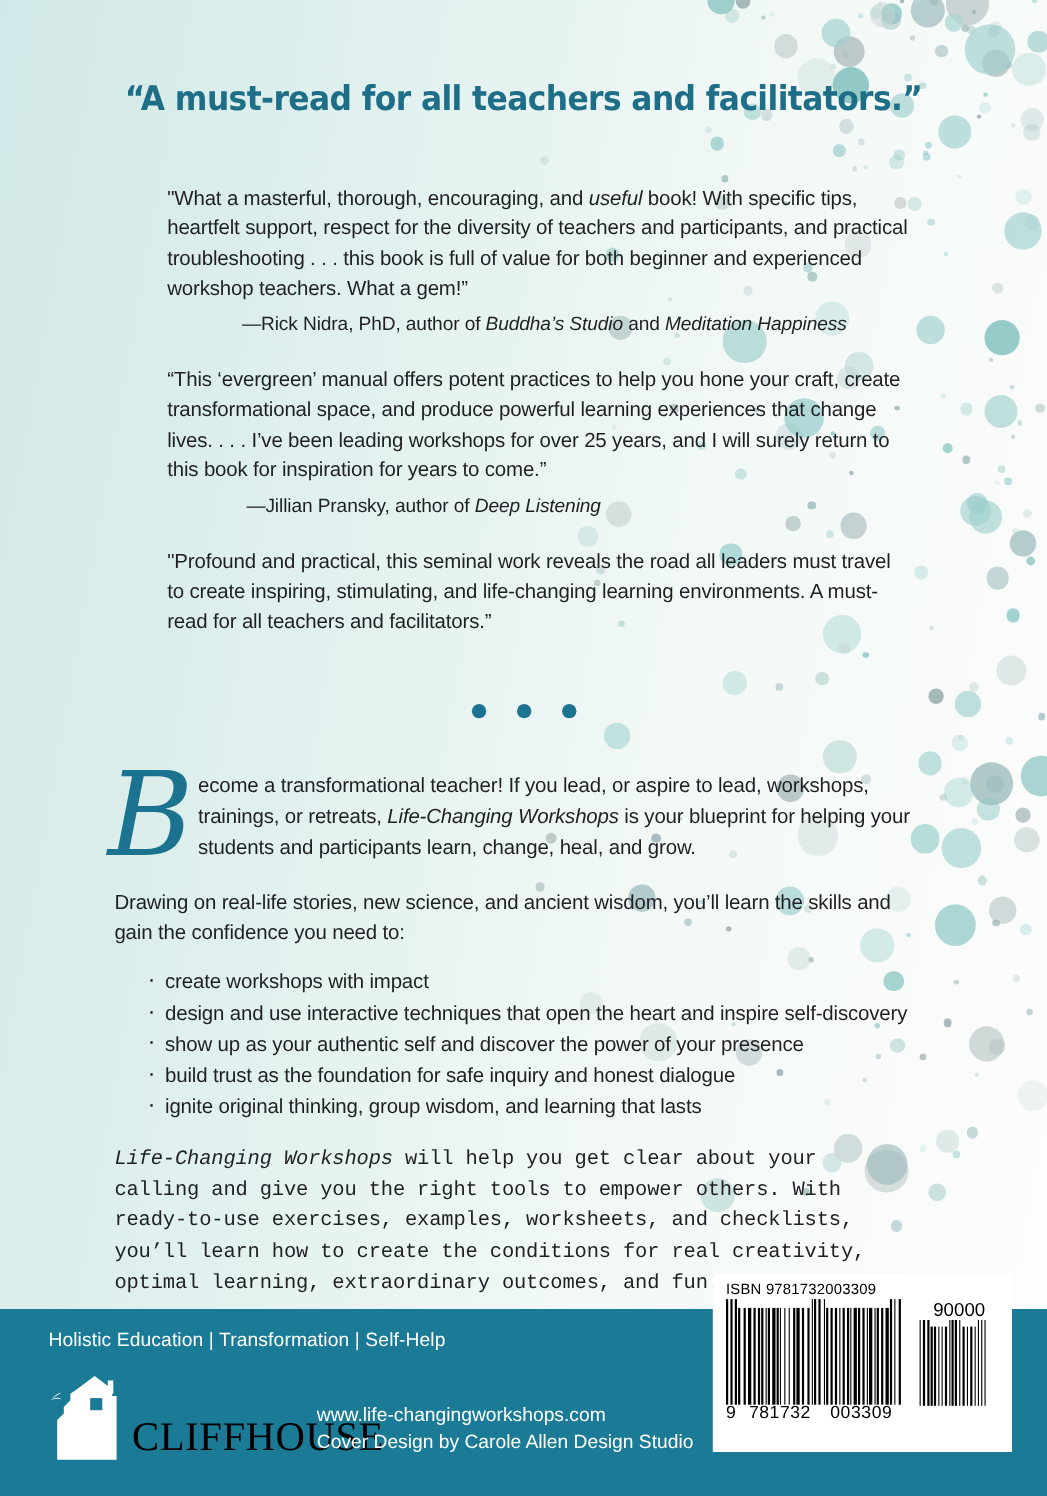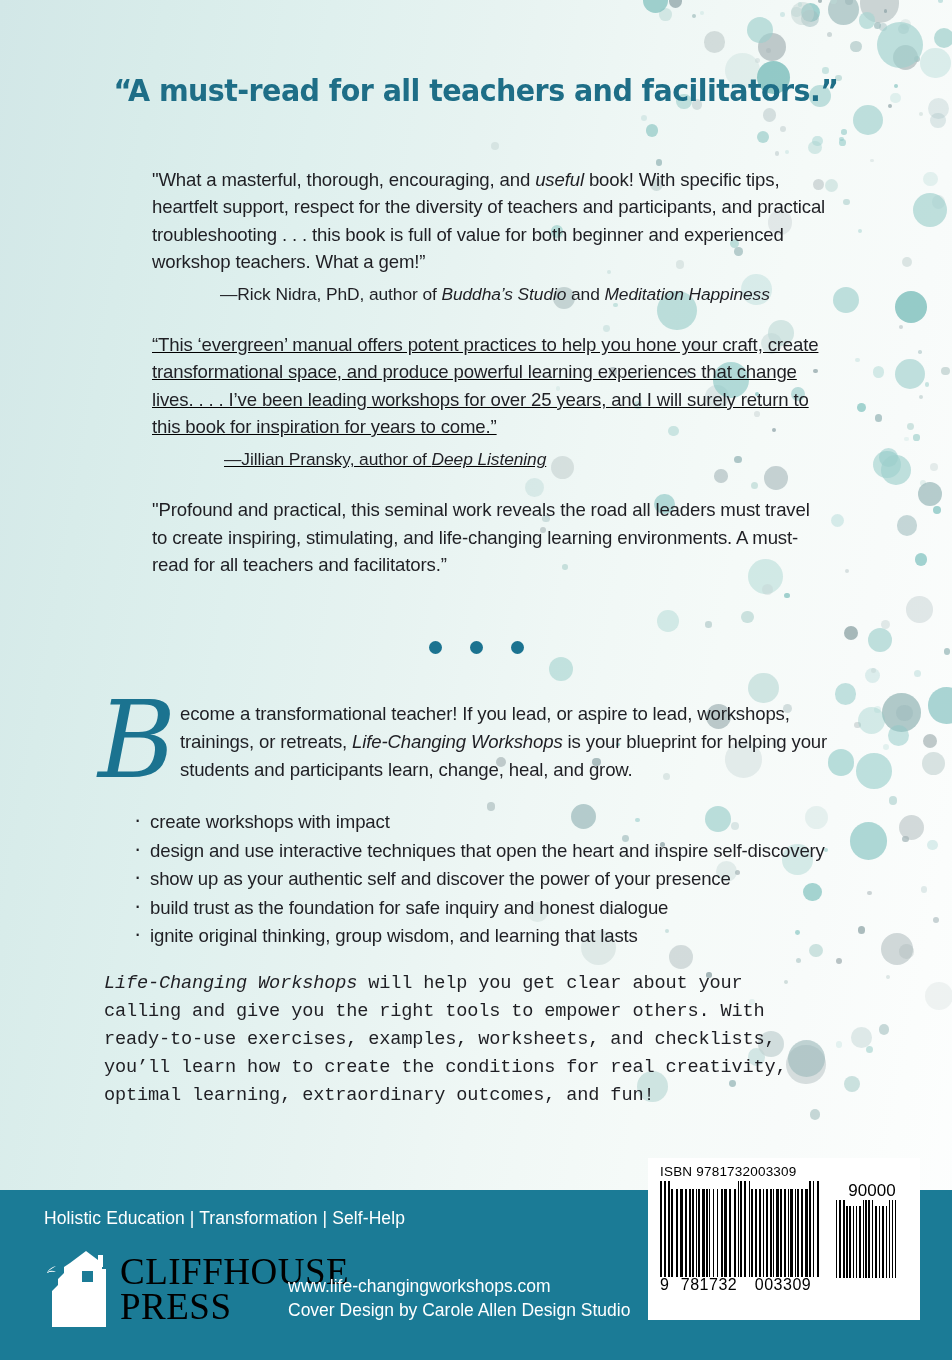--- a/index.html
+++ b/index.html
@@ -69,21 +69,21 @@
   .t-attr {
     color: #1f1f24;
     font-size: 17.4px;
     line-height: 26px;
     letter-spacing: -0.1px;
     margin-top: 6px;
     padding-left: 68px;
   }
   .t-attr.indent-2 { padding-left: 72px; }
   .t-attr.indent-3 { padding-left: 78px; }
-  .t-block.b2 { margin-top: 24px; margin-bottom: 20px; text-decoration: underline; }
+  .t-block.b2 { margin-top: 24px; margin-bottom: 20px; }
   .t-block.b3 { margin-top: 24px; }
   em { font-style: italic; }
 
   
   .divider {
     position: absolute;
     left: 0; right: 0;
     top: 640px;
     text-align: center;
   }
@@ -489,20 +489,21 @@
     <i></i><i></i><i></i>
   </div>
 
   <div class="body-copy">
 
     <div class="dropcap-para">
       <span class="dropcap">B</span>
       <div class="dropcap-text"><span>ecome a transformational teacher! If you lead, or aspire to lead, workshops, trainings, or retreats, </span><em>Life-Changing Workshops</em><span> is your blueprint for helping your students and participants learn, change, heal, and grow.</span></div>
     </div>
 
+    <div class="para">Drawing on real-life stories, new science, and ancient wisdom, you’ll learn the skills and gain the confidence you need to:</div>
 
     <ul class="points">
       <li>create workshops with impact</li>
       <li>design and use interactive techniques that open the heart and inspire self-discovery</li>
       <li>show up as your authentic self and discover the power of your presence</li>
       <li>build trust as the foundation for safe inquiry and honest dialogue</li>
       <li>ignite original thinking, group wisdom, and learning that lasts</li>
     </ul>
 
     <div class="closing"><em>Life-Changing Workshops</em><span> will help you get clear about your calling and give you the right tools to empower others. With ready-to-use exercises, examples, worksheets, and checklists, you’ll learn how to create the conditions for real creativity, optimal learning, extraordinary outcomes, and fun!</span></div>
@@ -517,21 +518,20 @@
       <svg class="logo-mark" viewBox="0 0 68 84">
         <path fill="#ffffff" d="M8 46 L14 40 L14 34 L20 28 L20 22 L26 18 L26 82 L8 82 Z"></path>
         <path fill="#ffffff" d="M26 18 L42 6 L58 18 L58 24 L62 24 L62 82 L26 82 Z"></path>
         <rect fill="#ffffff" x="54" y="10" width="5" height="12"></rect>
         <rect fill="#1b7b96" x="38" y="26" width="11" height="11"></rect>
         <path fill="#ffffff" d="M2 28 q5 -4 10 -1 q-5 -1 -10 1 Z"></path>
         <path fill="#ffffff" d="M3 27 q4 -5 9 -6 q-5 3 -9 6 Z"></path>
       </svg>
       <div class="logo-words">
         <div class="l1">CLIFFHOUSE</div>
-        <div class="l2">PRESS</div>
       </div>
     </div>
 
     <div class="footer-web">
       <div>www.life-changingworkshops.com</div>
       <div>Cover Design by Carole Allen Design Studio</div>
     </div>
 
   </div>
 

